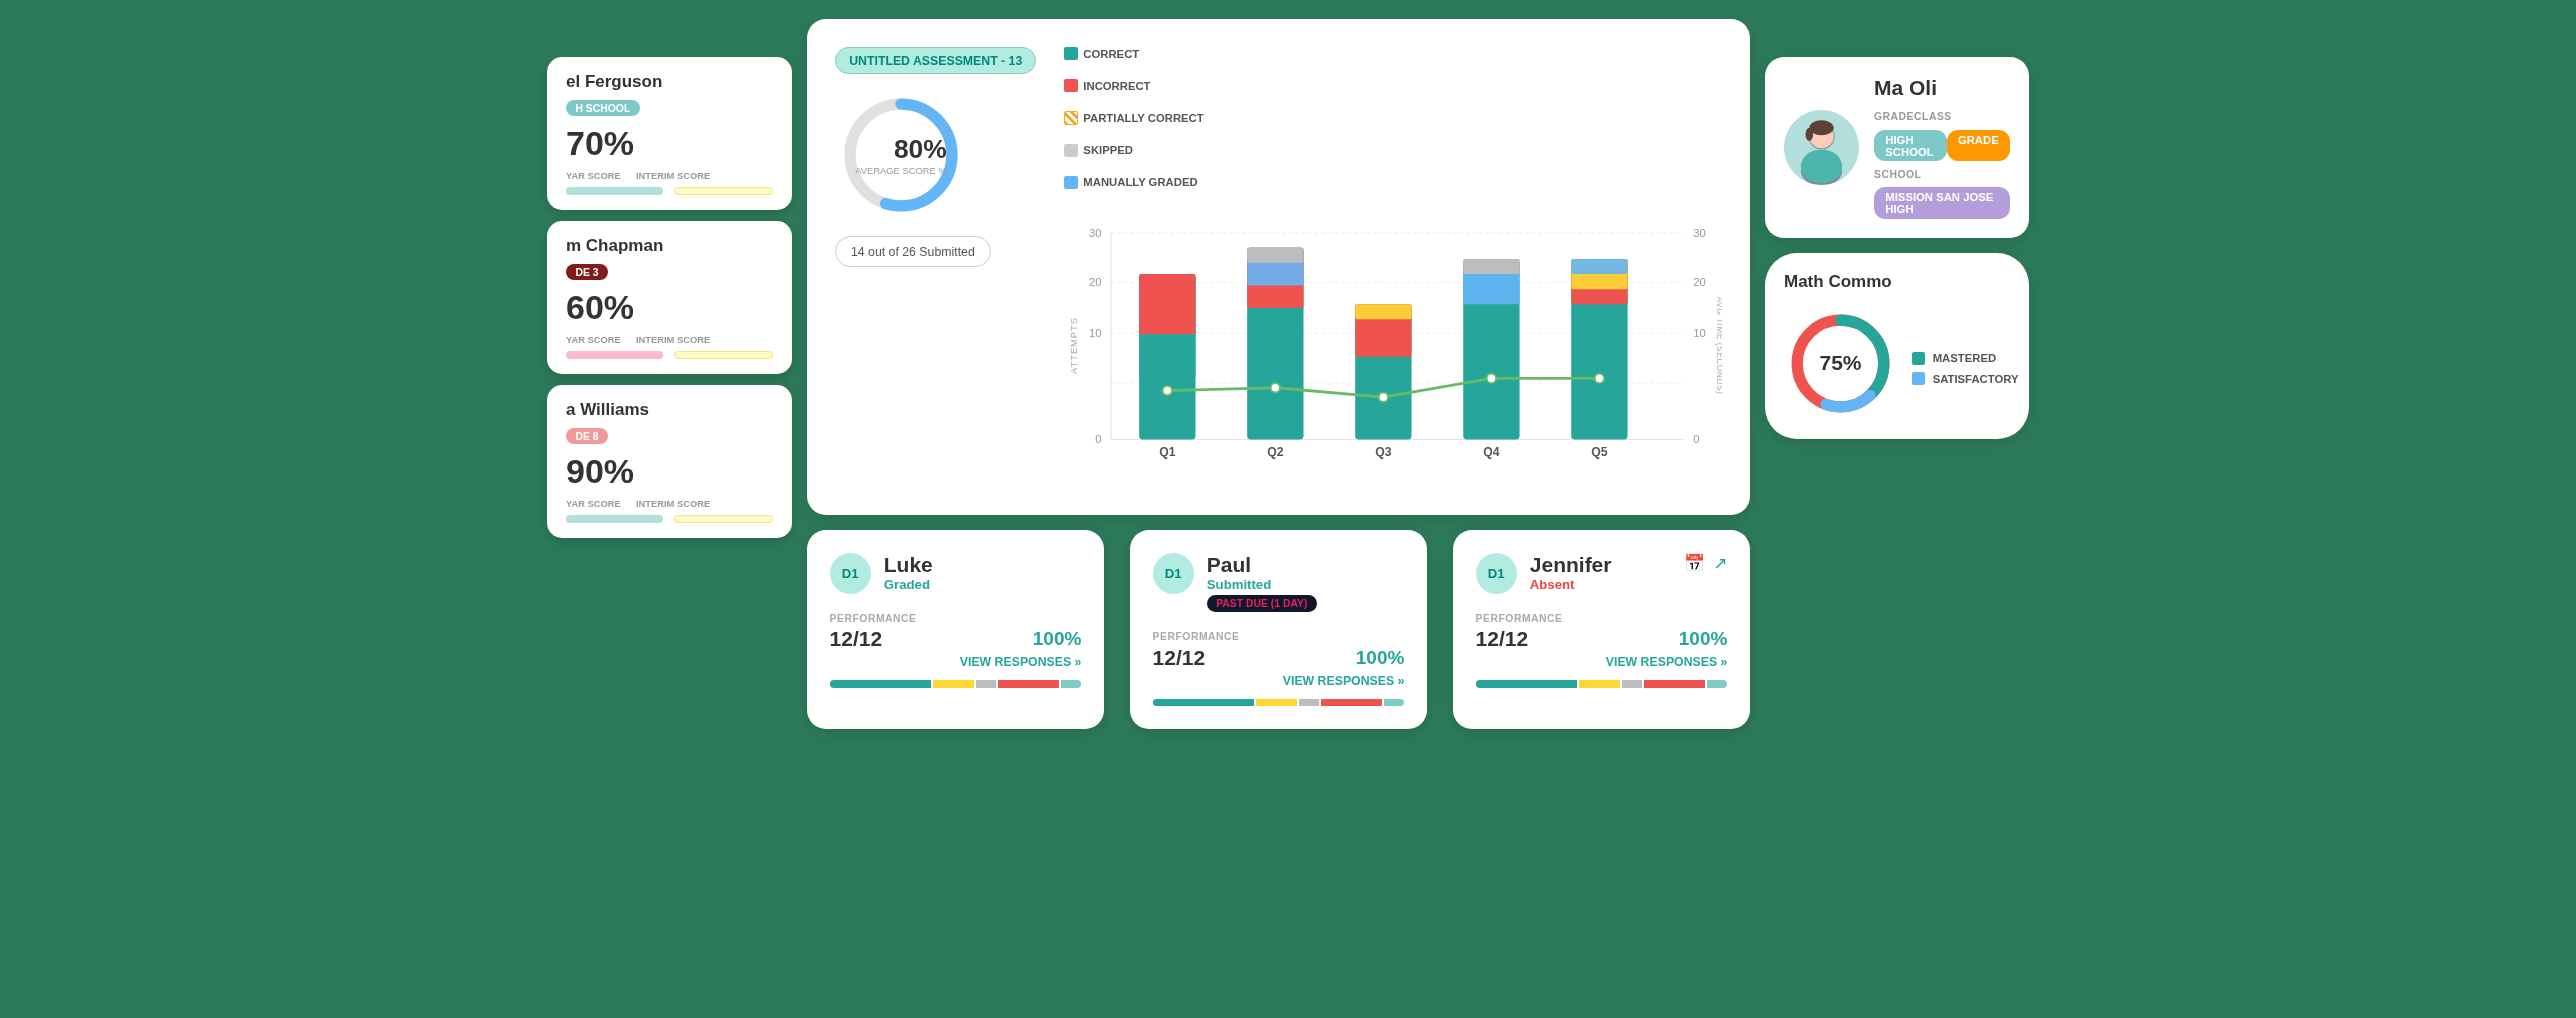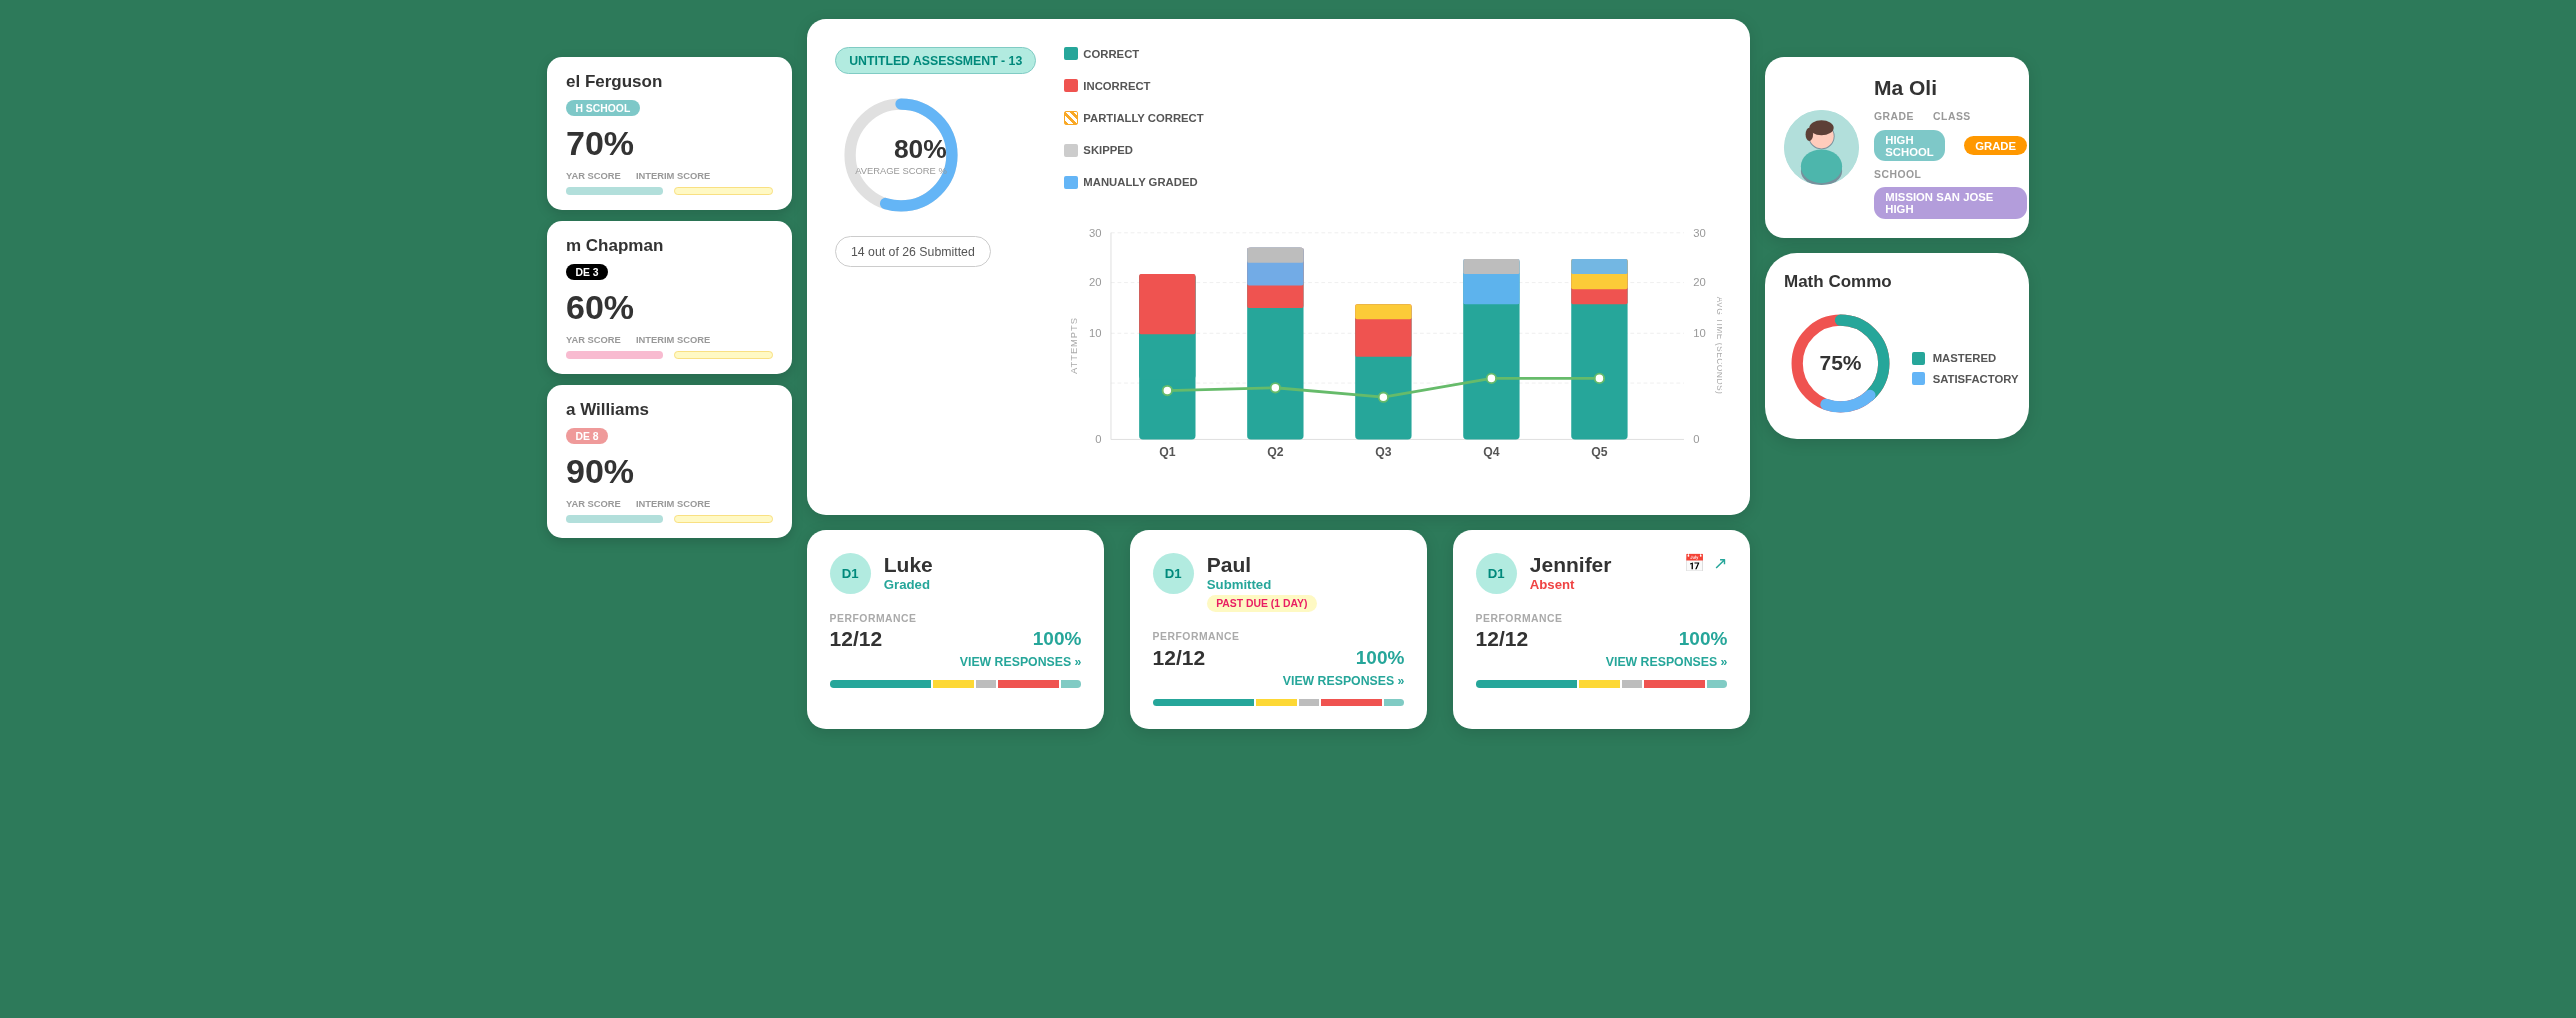--- a/index.html
+++ b/index.html
@@ -53,21 +53,21 @@
       display: inline-block;
       padding: 2.8px 9.4px;
       border-radius: 11.3px;
       font-size: 10.4px;
       font-weight: 600;
       color: white;
       margin-bottom: 7.5px;
     }
 
     .grade-badge.high-school { background: #7ec8c8; }
-    .grade-badge.grade3 { background: #000000; }
+    .grade-badge.grade3 { background: #7f1d1d; }
     .grade-badge.grade8 { background: #ef9a9a; }
 
     .score-pct {
       font-size: 34px;
       font-weight: 700;
       color: #333;
       margin-bottom: 7.5px;
     }
 
     .score-labels {
@@ -260,21 +260,21 @@
     .student-status {
       font-size: 13.2px;
       font-weight: 600;
     }
 
     .status-graded { color: #26a69a; }
     .status-submitted { color: #26a69a; }
     .status-absent { color: #ef4444; }
 
     .past-due-badge {
-      background: #fef9c3;
+      background: #0f172a;
       color: #e91e63;
       padding: 2.8px 9.4px;
       border-radius: 11.3px;
       font-size: 10.4px;
       font-weight: 600;
       display: inline-block;
       margin-top: 3.8px;
     }
 
     .perf-section {
@@ -367,22 +367,20 @@
 
     .teacher-details {
       display: flex;
       flex-direction: column;
       gap: 7.5px;
       margin-top: 11.3px;
     }
 
     .detail-row {
       display: flex;
-      gap: 19px;
-      align-items: center;
     }
 
     .detail-label {
       font-size: 10.4px;
       color: #999;
       font-weight: 700;
       letter-spacing: 0.5px;
     }
 
     .detail-badge {

